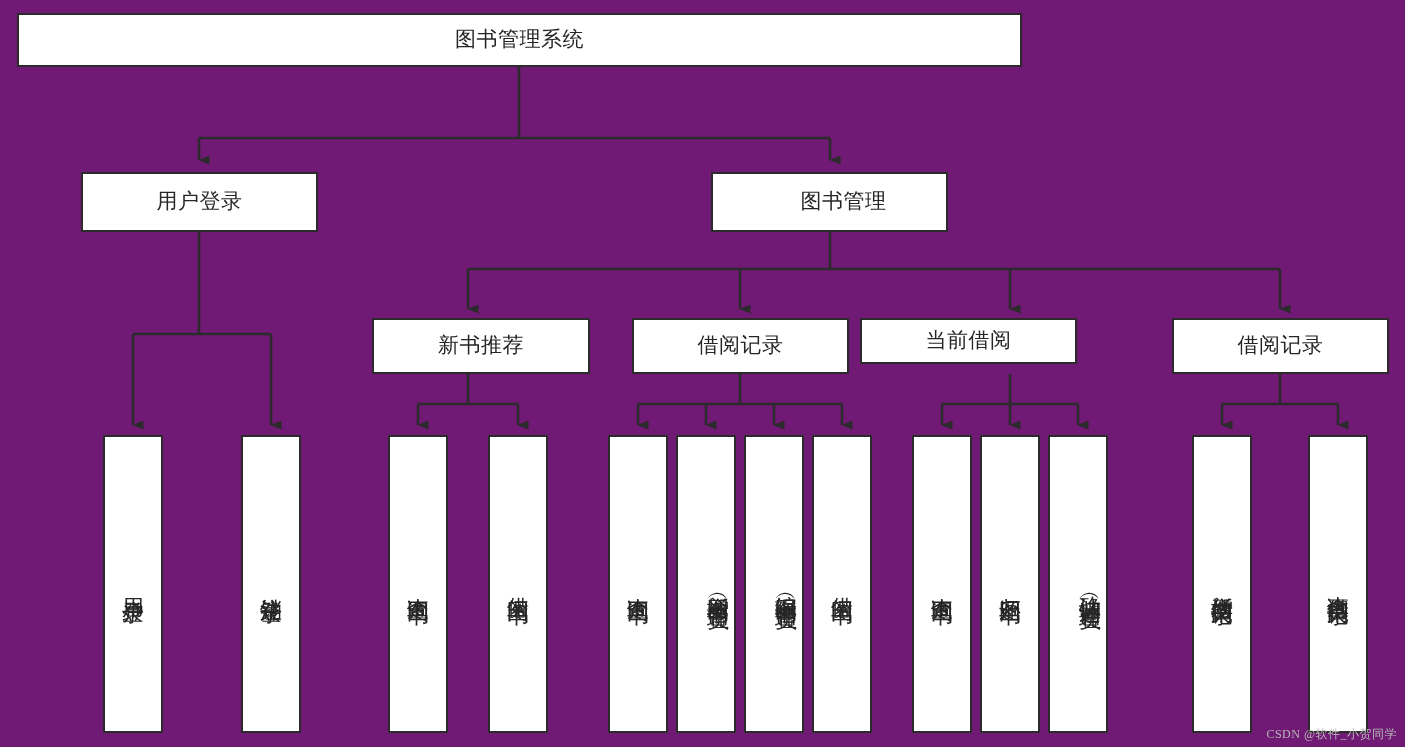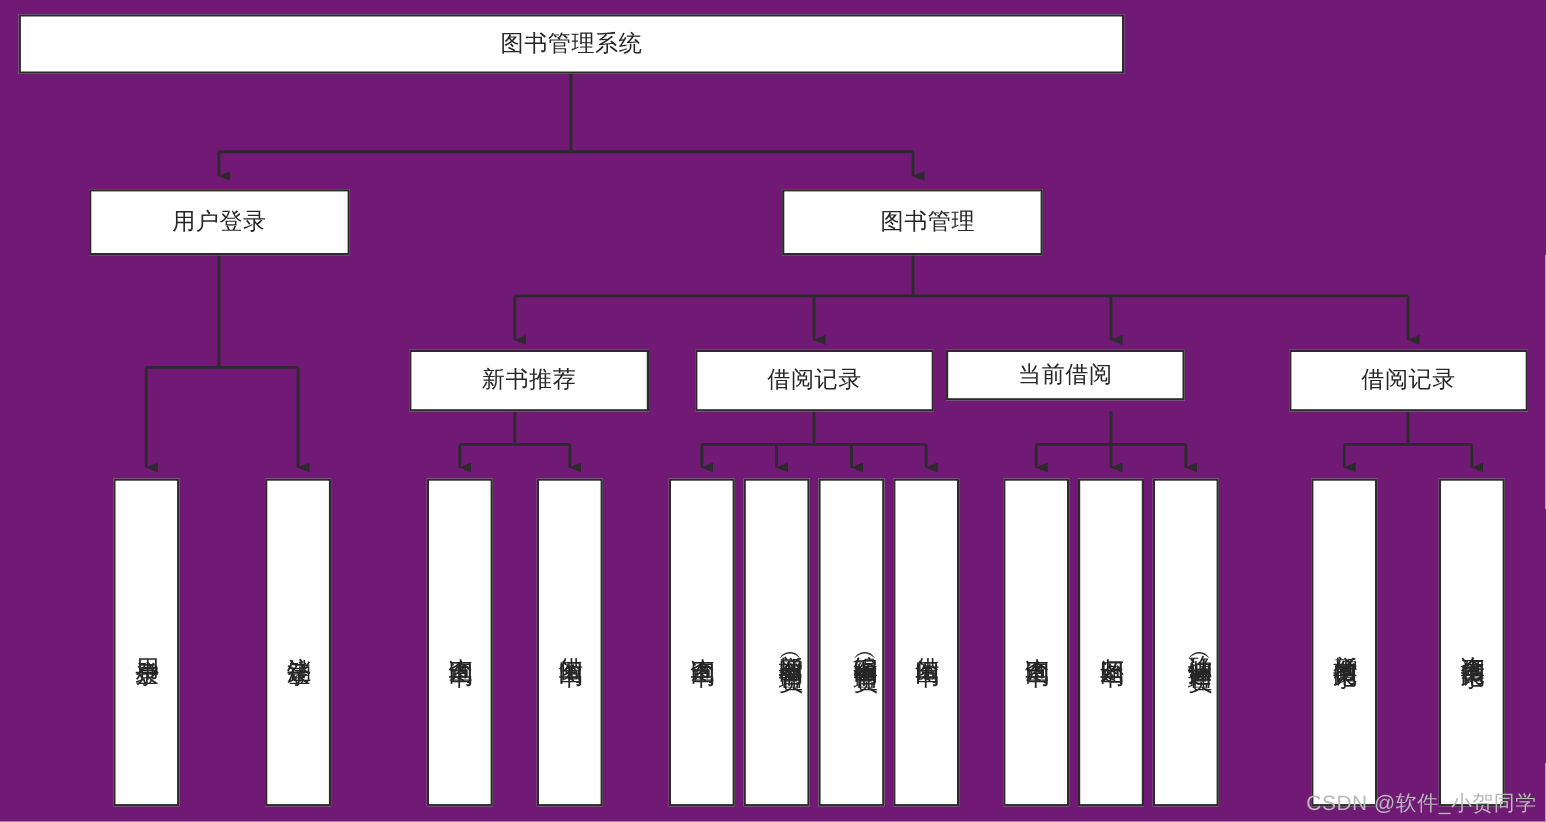--- a/index.html
+++ b/index.html
@@ -50,25 +50,25 @@
   }
   .node-v .vtext {
     writing-mode: vertical-rl;
     text-orientation: upright;
     display: block;
   }
   .watermark {
     position: absolute;
     right: 8px;
     bottom: 4px;
-    font-size: 19px;
+    font-size: 12px;
     color: #b8b8b8;
     letter-spacing: 0.5px;
     white-space: nowrap;
-    font-family: Liberation Sans, sans-serif;
+    font-family: Liberation Serif, serif;
   }
 </style>
 </head>
 <body>
 
 <div id="canvas">
 
   <svg class="edges" viewBox="0 0 1405 747" xmlns="http://www.w3.org/2000/svg">
     <defs>
       <marker id="arw" markerWidth="9" markerHeight="11" refX="4.5" refY="10.5" orient="auto" markerUnits="userSpaceOnUse">

